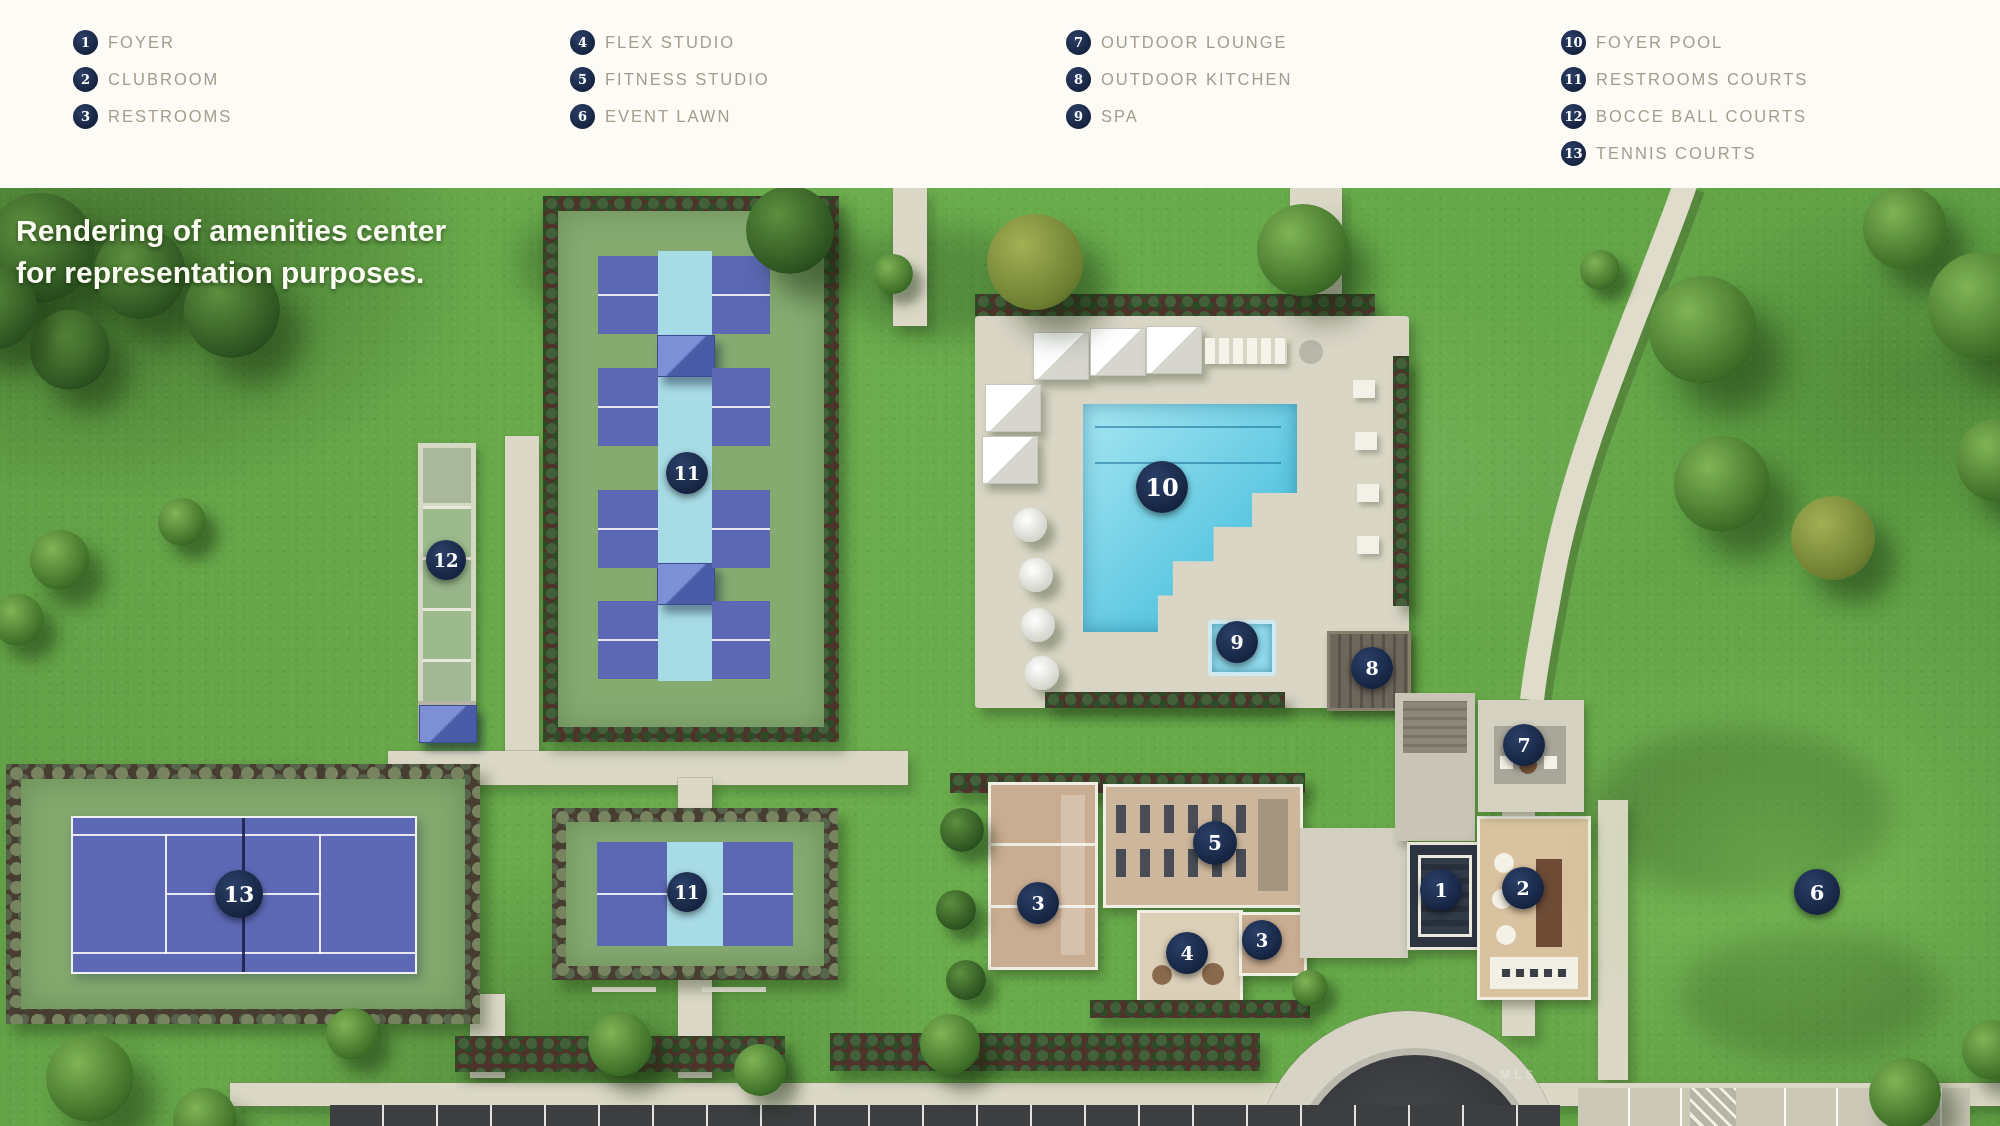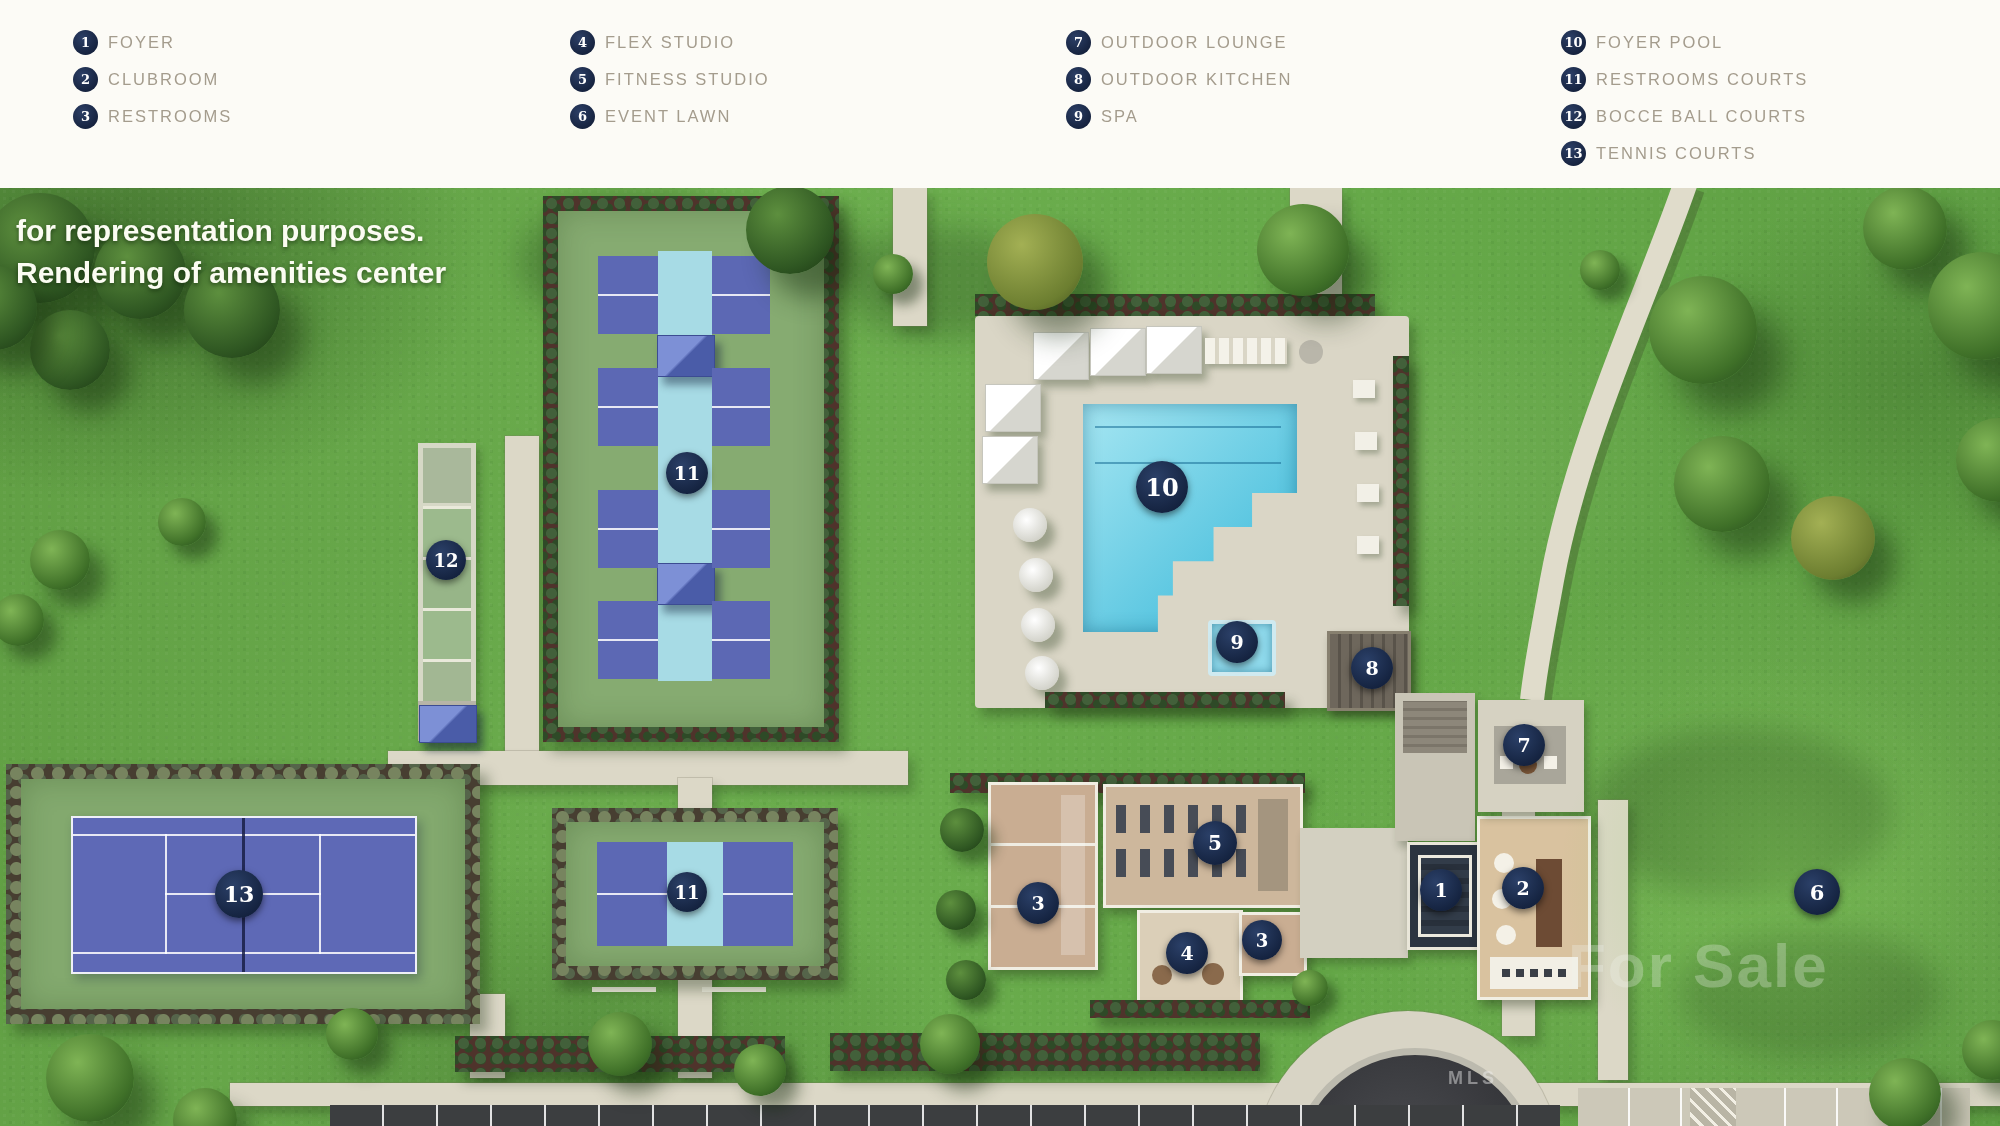--- a/index.html
+++ b/index.html
@@ -314,25 +314,24 @@
   <div style="position:absolute;left:330px;top:917px;width:1230px;height:21px;background:#3c3e40;background-image:repeating-linear-gradient(90deg,rgba(0,0,0,0) 0 52px,rgba(255,255,255,.85) 52px 54px)"></div>
   <div style="position:absolute;left:1578px;top:900px;width:392px;height:38px;background:#ccc8b8;background-image:repeating-linear-gradient(90deg,rgba(0,0,0,0) 0 50px,rgba(255,255,255,.9) 50px 52px)">
     <div style="position:absolute;left:112px;top:0;width:46px;height:38px;background:repeating-linear-gradient(45deg,#b9b5a5 0 7px,#f2efe4 7px 10px)"></div>
   </div>
   <div class="pad hedge" style="left:455px;top:848px;width:330px;height:36px"></div>
   <div class="pad hedge" style="left:830px;top:845px;width:430px;height:38px"></div>
 
   <div style="position:absolute;left:1560px;top:470px;width:440px;height:430px;background:radial-gradient(closest-side,rgba(130,205,90,.35),rgba(0,0,0,0));pointer-events:none"></div>
 
   <div class="note">
+    <div>Rendering of amenities center</div>
     <div>for representation purposes.</div>
-    <div>Rendering of amenities center</div>
-  </div>
-  <div class="wm" style="left:1568px;top:742px;font-size:62px">For Sale</div>
-  <div class="wm" style="left:1448px;top:880px;font-size:18px;letter-spacing:4px;color:rgba(240,240,240,.45)">MLS</div>
+  </div>
+  <div class="wm" style="left:1500px;top:880px;font-size:12px;letter-spacing:4px;color:rgba(240,240,240,.45)">MLS</div>
 <div class="marker" style="left: 1441px; top: 702px; width: 42px; height: 42px; font-size: 19px;">1</div>
     <div class="marker" style="left: 1523px; top: 700px; width: 42px; height: 42px; font-size: 19px;">2</div>
     <div class="marker" style="left: 1038px; top: 715px; width: 42px; height: 42px; font-size: 19px;">3</div>
     <div class="marker" style="left: 1262px; top: 752px; width: 40px; height: 40px; font-size: 18px;">3</div>
     <div class="marker" style="left: 1187px; top: 765px; width: 42px; height: 42px; font-size: 19px;">4</div>
     <div class="marker" style="left: 1215px; top: 655px; width: 44px; height: 44px; font-size: 20px;">5</div>
     <div class="marker" style="left: 1817px; top: 704px; width: 46px; height: 46px; font-size: 21px;">6</div>
     <div class="marker" style="left: 1524px; top: 557px; width: 42px; height: 42px; font-size: 19px;">7</div>
     <div class="marker" style="left: 1372px; top: 480px; width: 42px; height: 42px; font-size: 19px;">8</div>
     <div class="marker" style="left: 1237px; top: 454px; width: 42px; height: 42px; font-size: 19px;">9</div>

